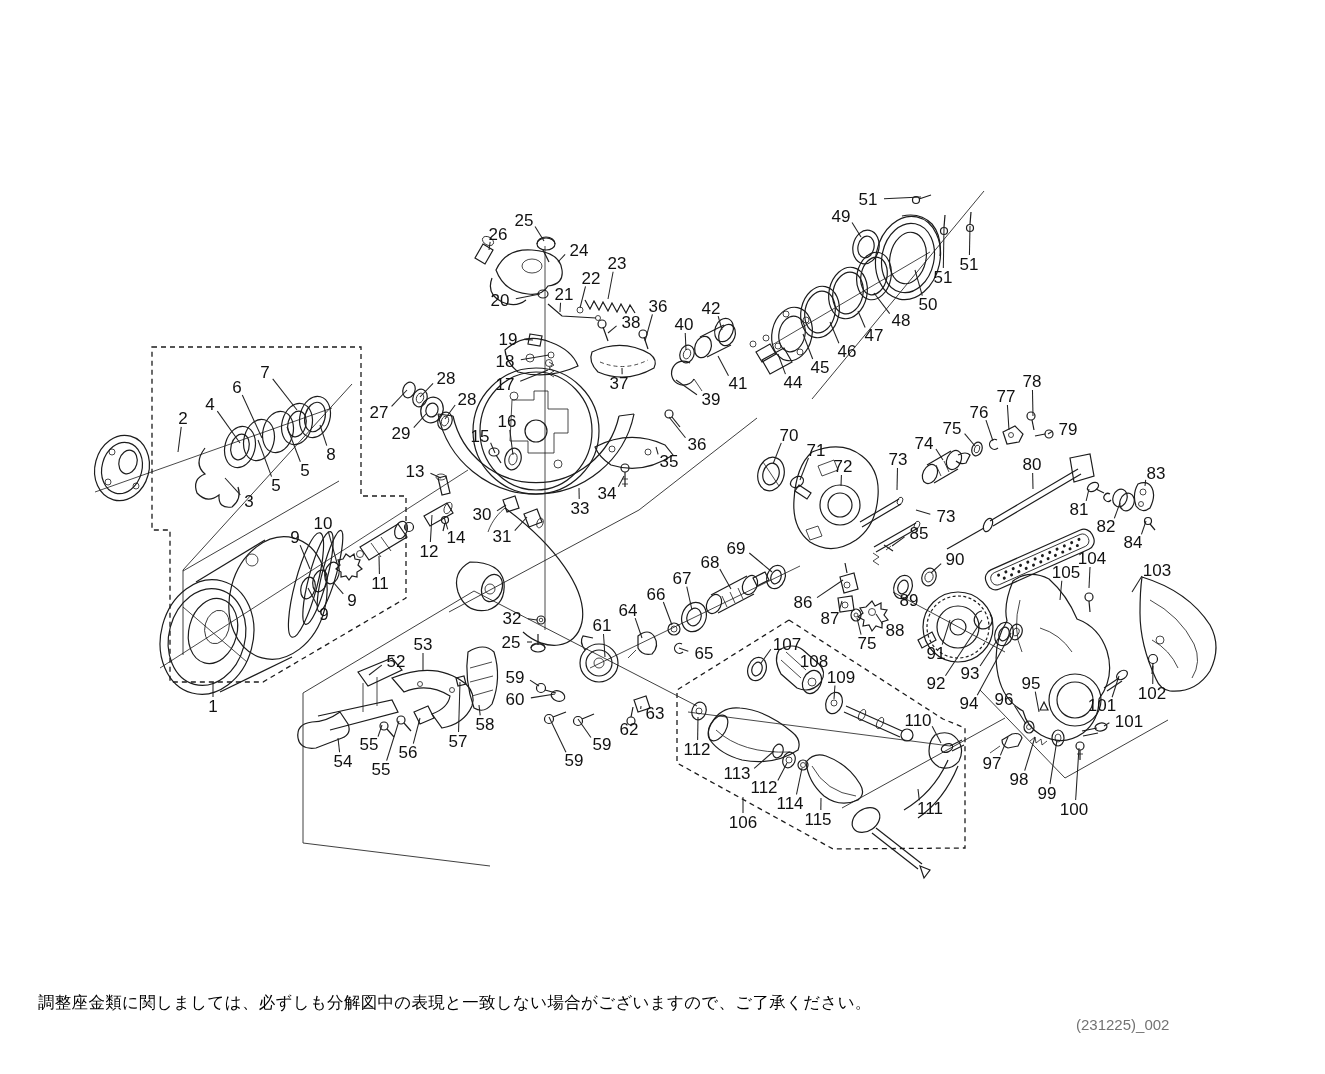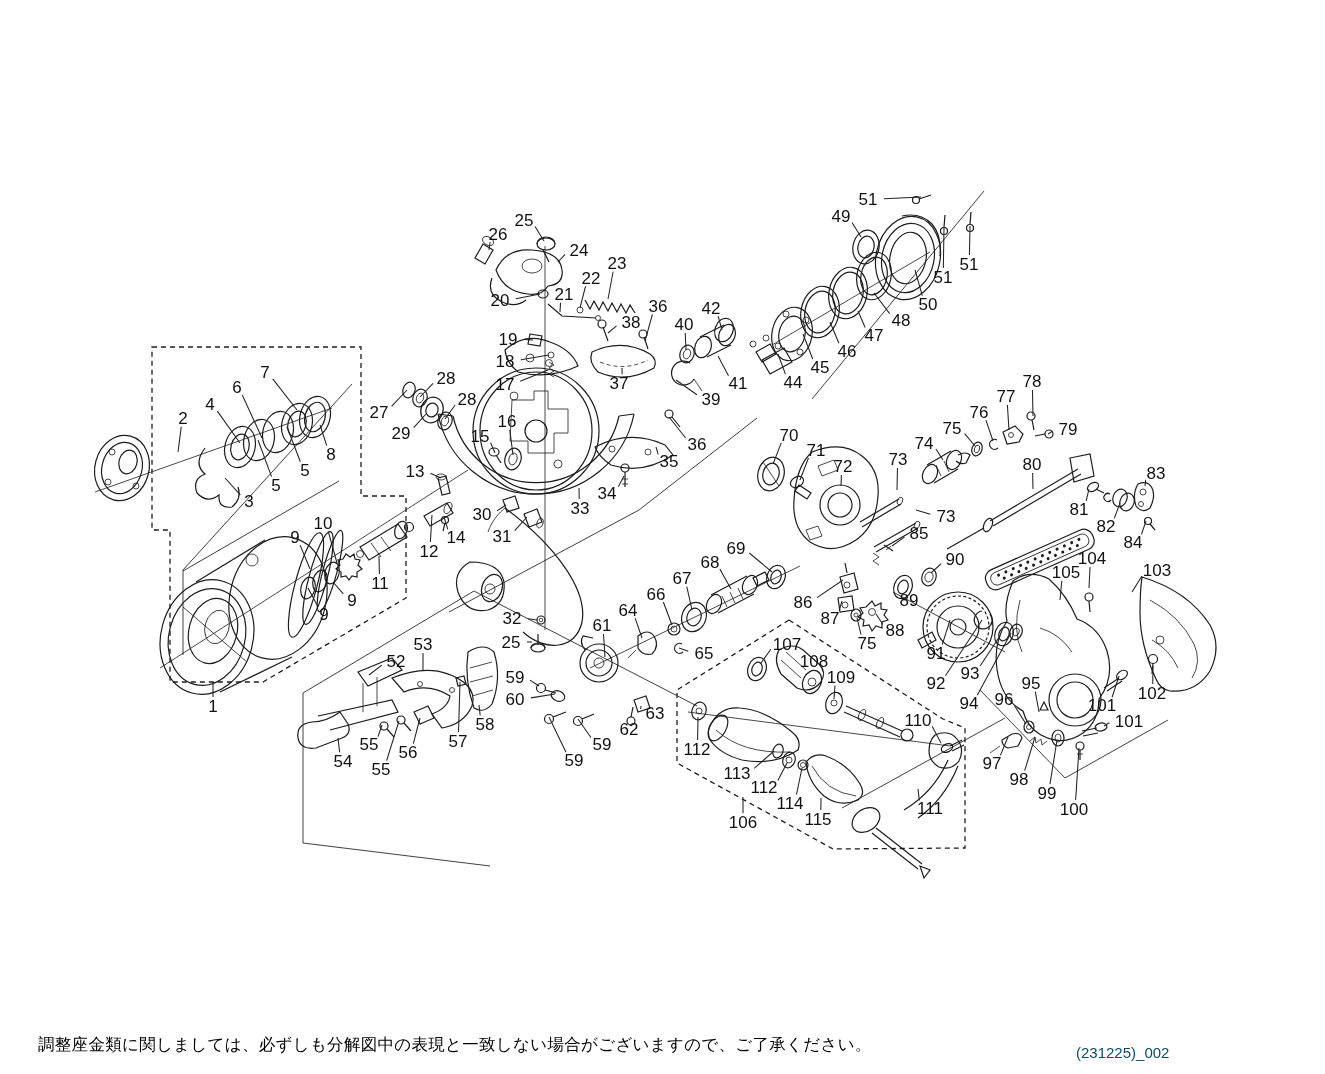--- a/index.html
+++ b/index.html
@@ -1,21 +1,21 @@
 <!DOCTYPE html>
 <html><head>
 <meta charset="utf-8">
 <style>
   html,body{margin:0;padding:0;background:#fff;}
   #stage{position:relative;width:1325px;height:1074px;background:#ffffff;overflow:hidden;
          font-family:"Liberation Sans","DejaVu Sans",sans-serif;}
   #art{position:absolute;left:0;top:0;}
-  .footer{position:absolute;left:38px;top:1029px;color:#000;font-size:16.5px;line-height:31px;
+  .footer{position:absolute;left:38px;top:987px;color:#000;font-size:16.5px;line-height:31px;
           font-weight:500;letter-spacing:.3px;}
-  .docid{position:absolute;left:1076px;top:1016px;color:#0c4a6e;font-size:15px;font-weight:500;margin-top:28px;}
+  .docid{position:absolute;left:1076px;top:1016px;color:#737373;font-size:15px;font-weight:500;}
   svg .ln{stroke:#1c1c1c;fill:none;stroke-width:1.2;}
   svg .th{stroke:#1c1c1c;fill:none;stroke-width:.8;}
   svg .pl{stroke:#2a2a2a;fill:none;stroke-width:.9;}
   svg .bx{stroke:#1c1c1c;fill:none;stroke-width:1.3;stroke-dasharray:5 4;}
   svg .lbl{font:17px "Liberation Sans","DejaVu Sans",sans-serif;fill:#111;}
   svg .ldr{stroke:#222;stroke-width:1.05;fill:none;}
 </style>
 </head>
 <body>
 

